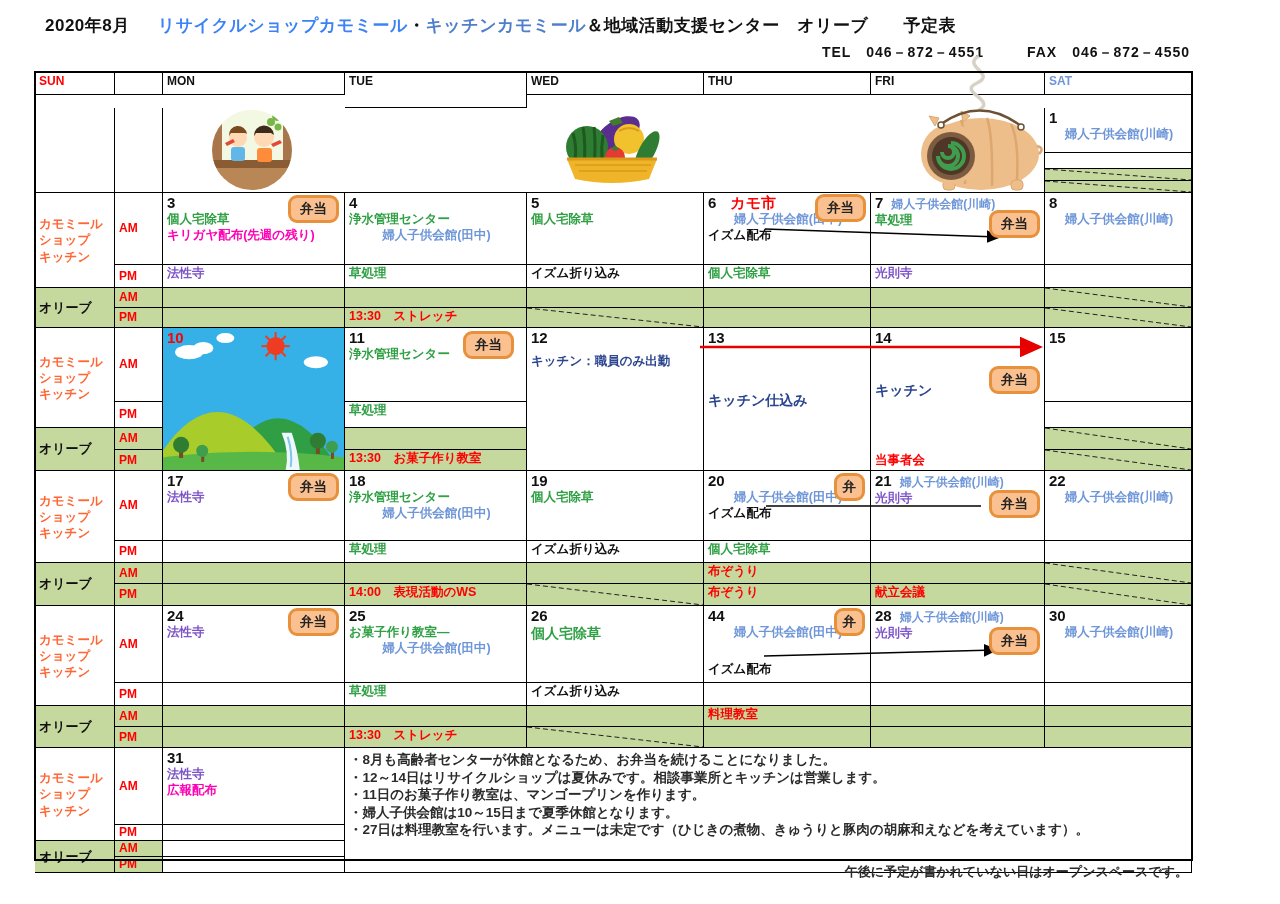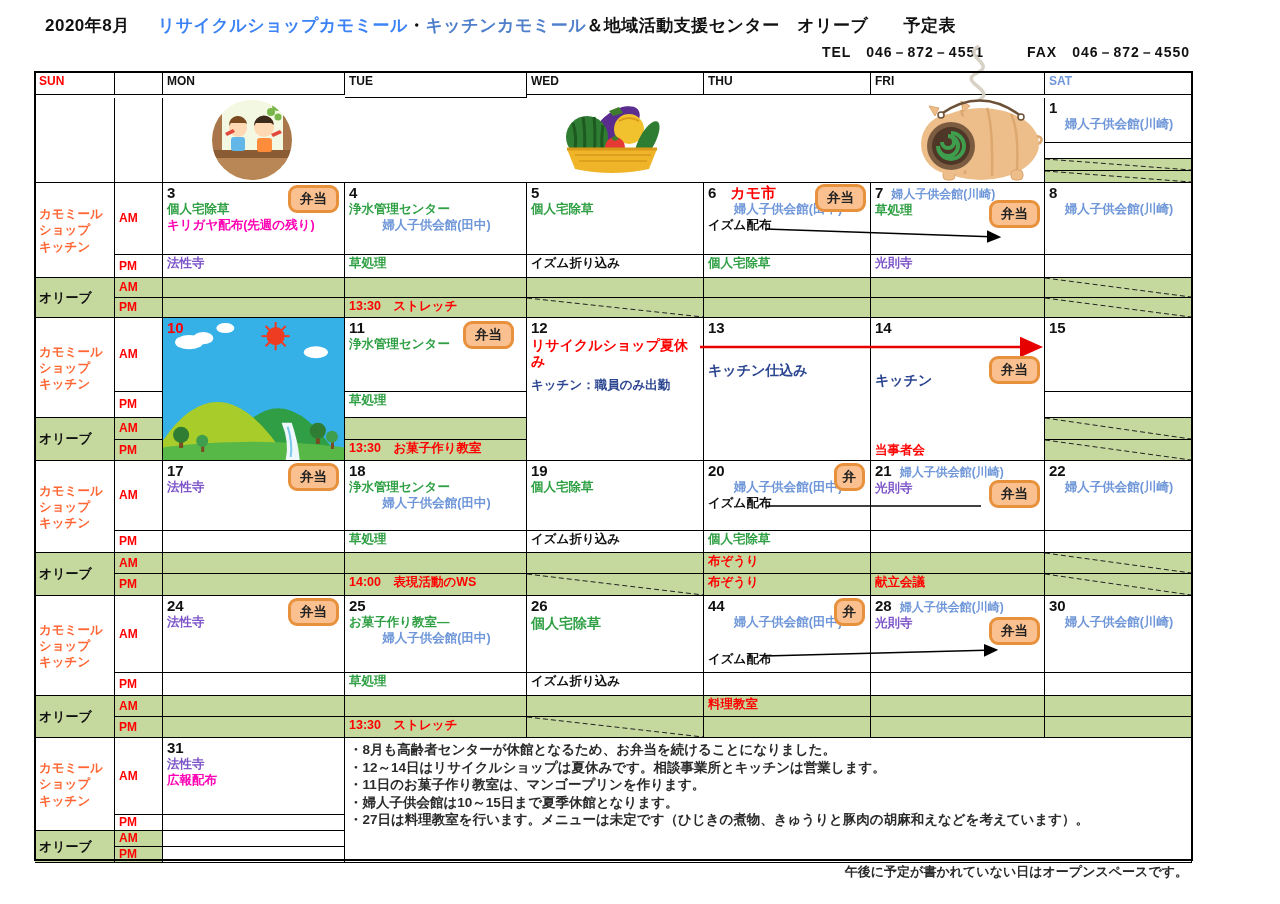--- a/index.html
+++ b/index.html
@@ -68,21 +68,21 @@
   <span>TEL　046－872－4551</span>
   <span>FAX　046－872－4550</span>
 </div>
 
 <div class="tbl">
 
   <div class="row">
     <div class="cell hdr hdr-sun w0" style="height:23px">SUN</div>
     <div class="cell w1" style="height:23px"></div>
     <div class="cell hdr w2" style="height:23px">MON</div>
-    <div class="cell hdr w3" style="height:26px">TUE</div>
+    <div class="cell hdr w3" style="height:36px">TUE</div>
     <div class="cell hdr w4" style="height:23px">WED</div>
     <div class="cell hdr w5" style="height:23px">THU</div>
     <div class="cell hdr w6" style="height:23px">FRI</div>
     <div class="cell hdr hdr-sat w7" style="height:23px">SAT</div>
   </div>
 
   <div class="row">
     <div class="col w0">
         <div class="cell" style="height:85px"></div>
       </div>
@@ -344,28 +344,27 @@
           <div class="tgreen">草処理</div>
         </div>
       <div class="cell g" style="height:22px"></div>
       <div class="cell g" style="height:21px">
           <div class="tred">13:30　お菓子作り教室</div>
         </div>
     </div>
     <div class="col w4">
       <div class="cell" style="height:143px">
         <span class="dnum">12</span>
-        <div class="ln tred big" style="width:160px">リサイクルショップ夏休み</div>
         <div class="tnavy" style="margin-top:8px">キッチン：職員のみ出勤</div>
       </div>
     </div>
     <div class="col w5">
       <div class="cell" style="height:143px">
         <span class="dnum">13</span>
-        <div class="tnavy big" style="margin-top:26px">キッチン仕込み</div>
+        <div class="tnavy big" style="margin-top:46px">キッチン仕込み</div>
       </div>
     </div>
     <div class="col w6">
       <div class="cell" style="height:143px">
         <span class="dnum">14</span>
         <div class="tnavy big" style="margin-top:36px">キッチン</div>
         <div class="tred abs" style="left:4px;bottom:3px">当事者会</div>
         <div class="badge" style="top:38px;right:4px">弁当</div>
       </div>
     </div>

